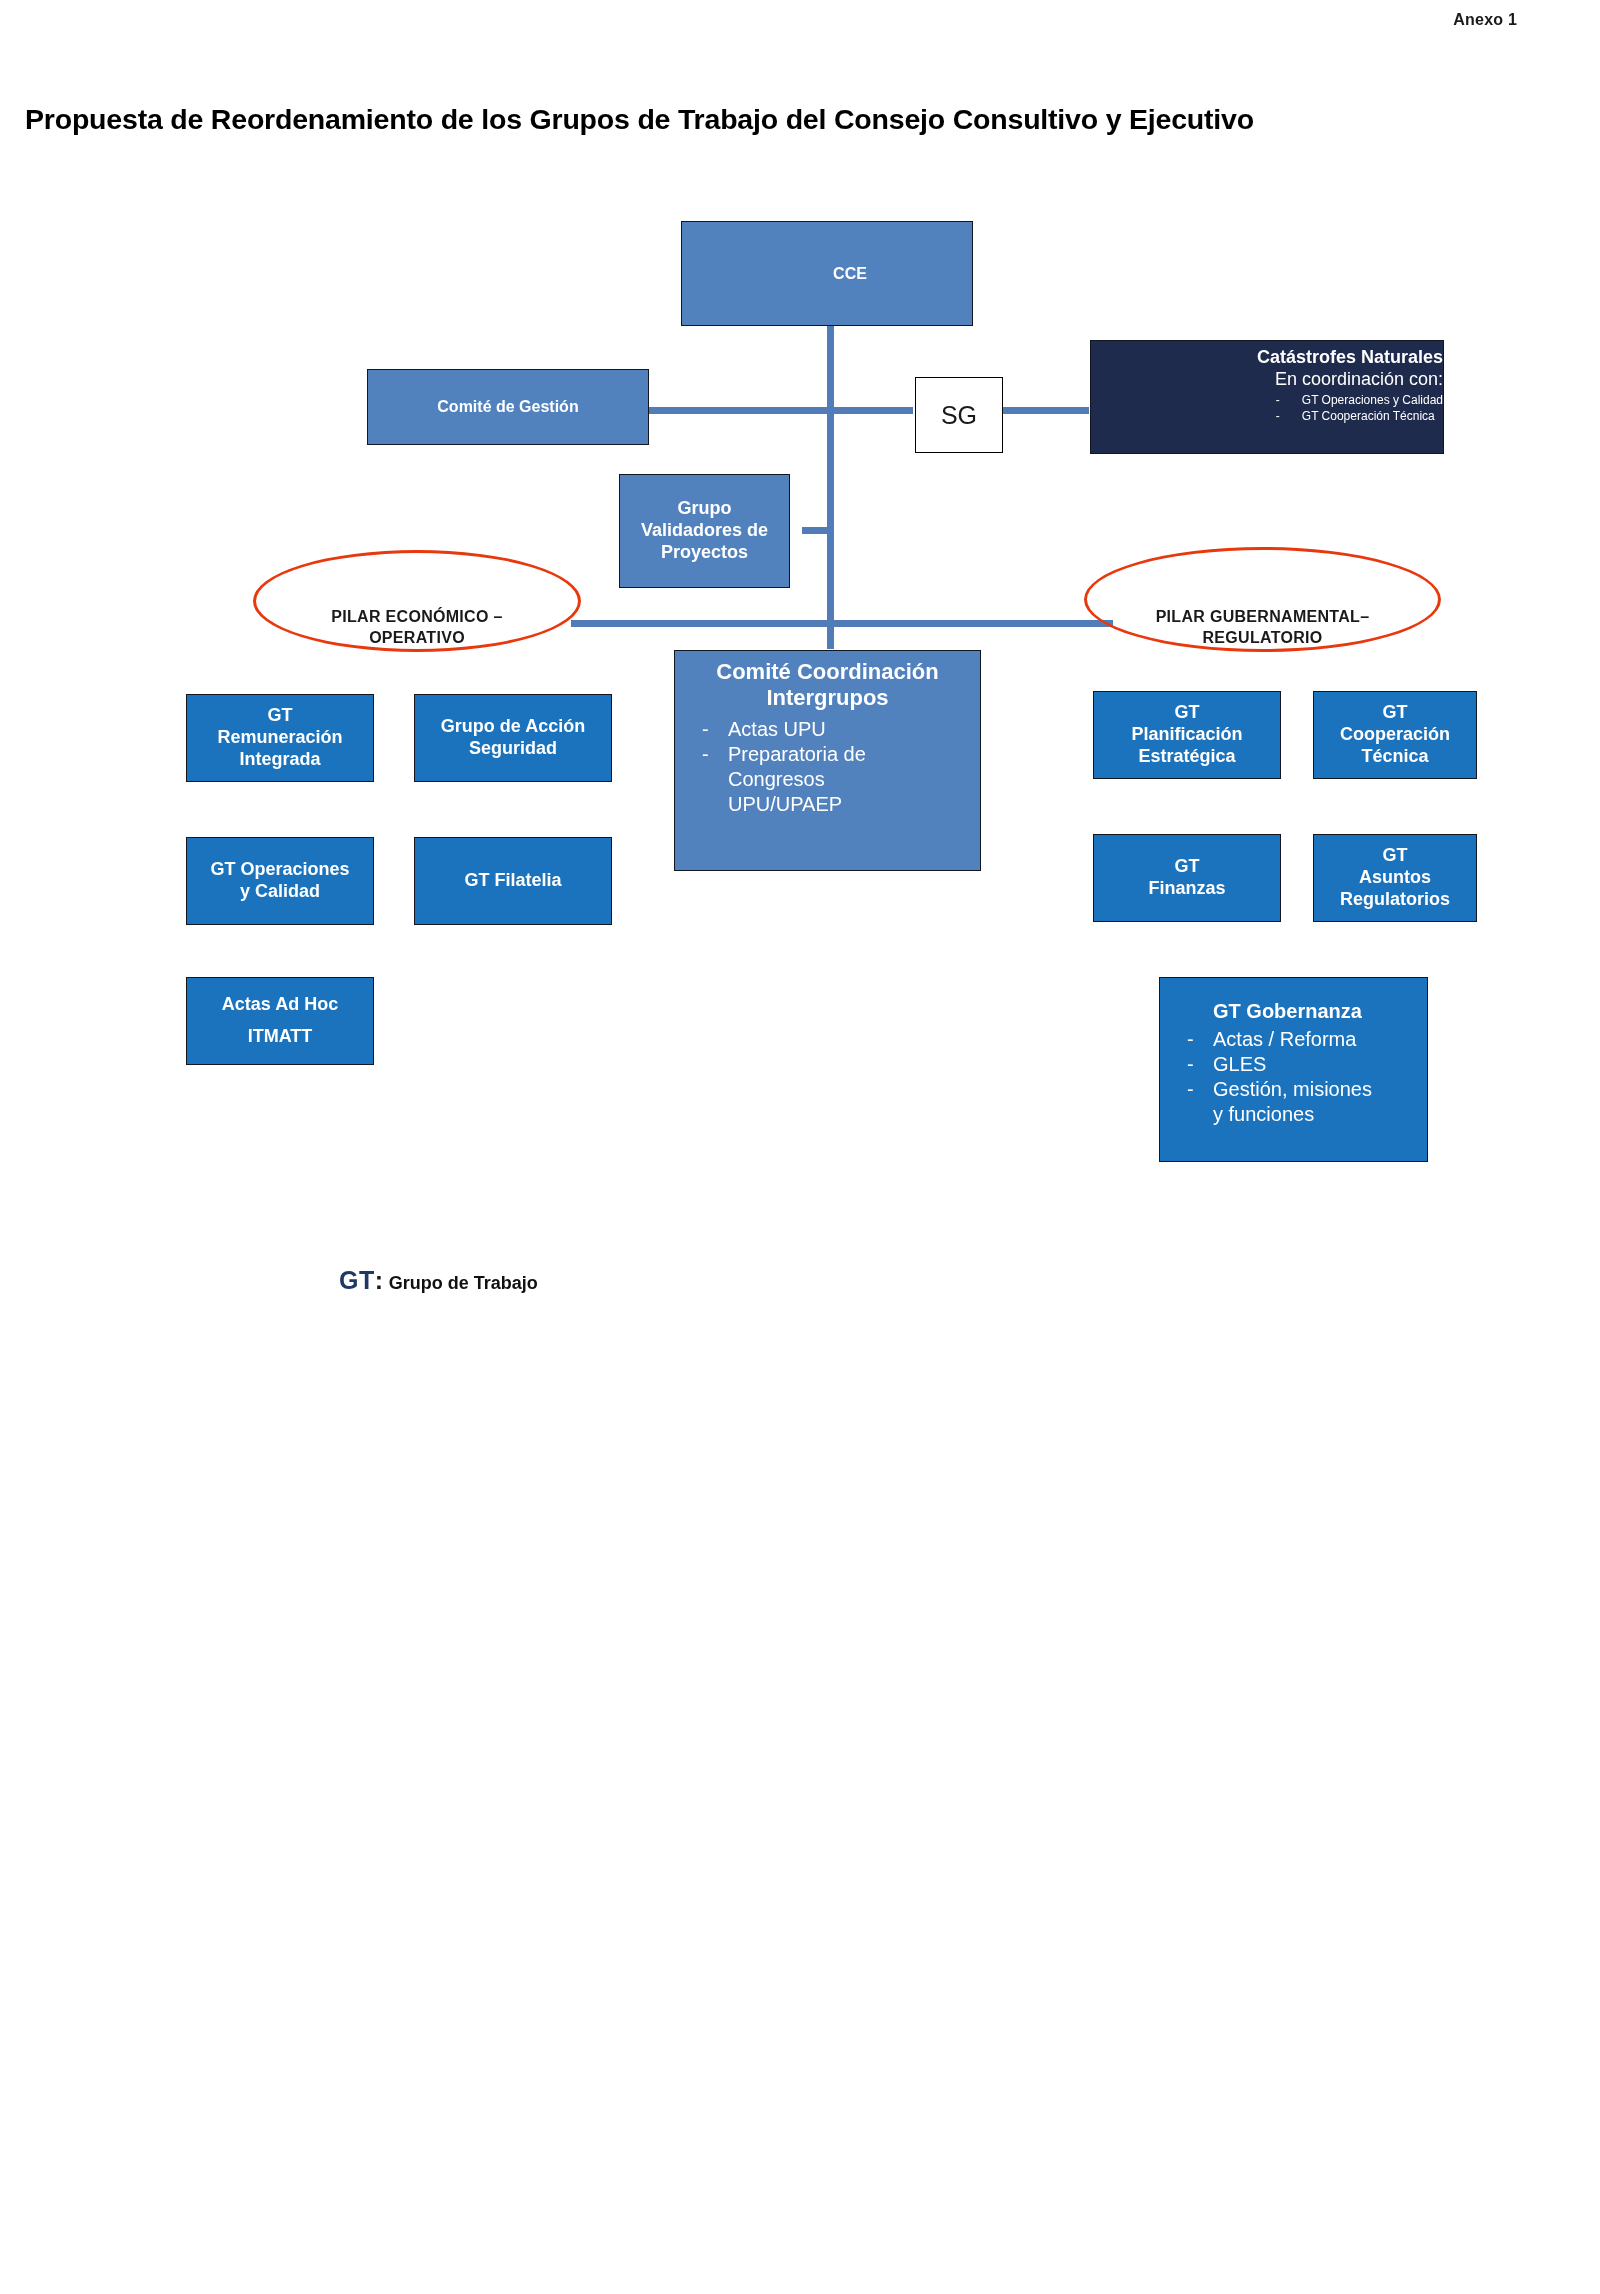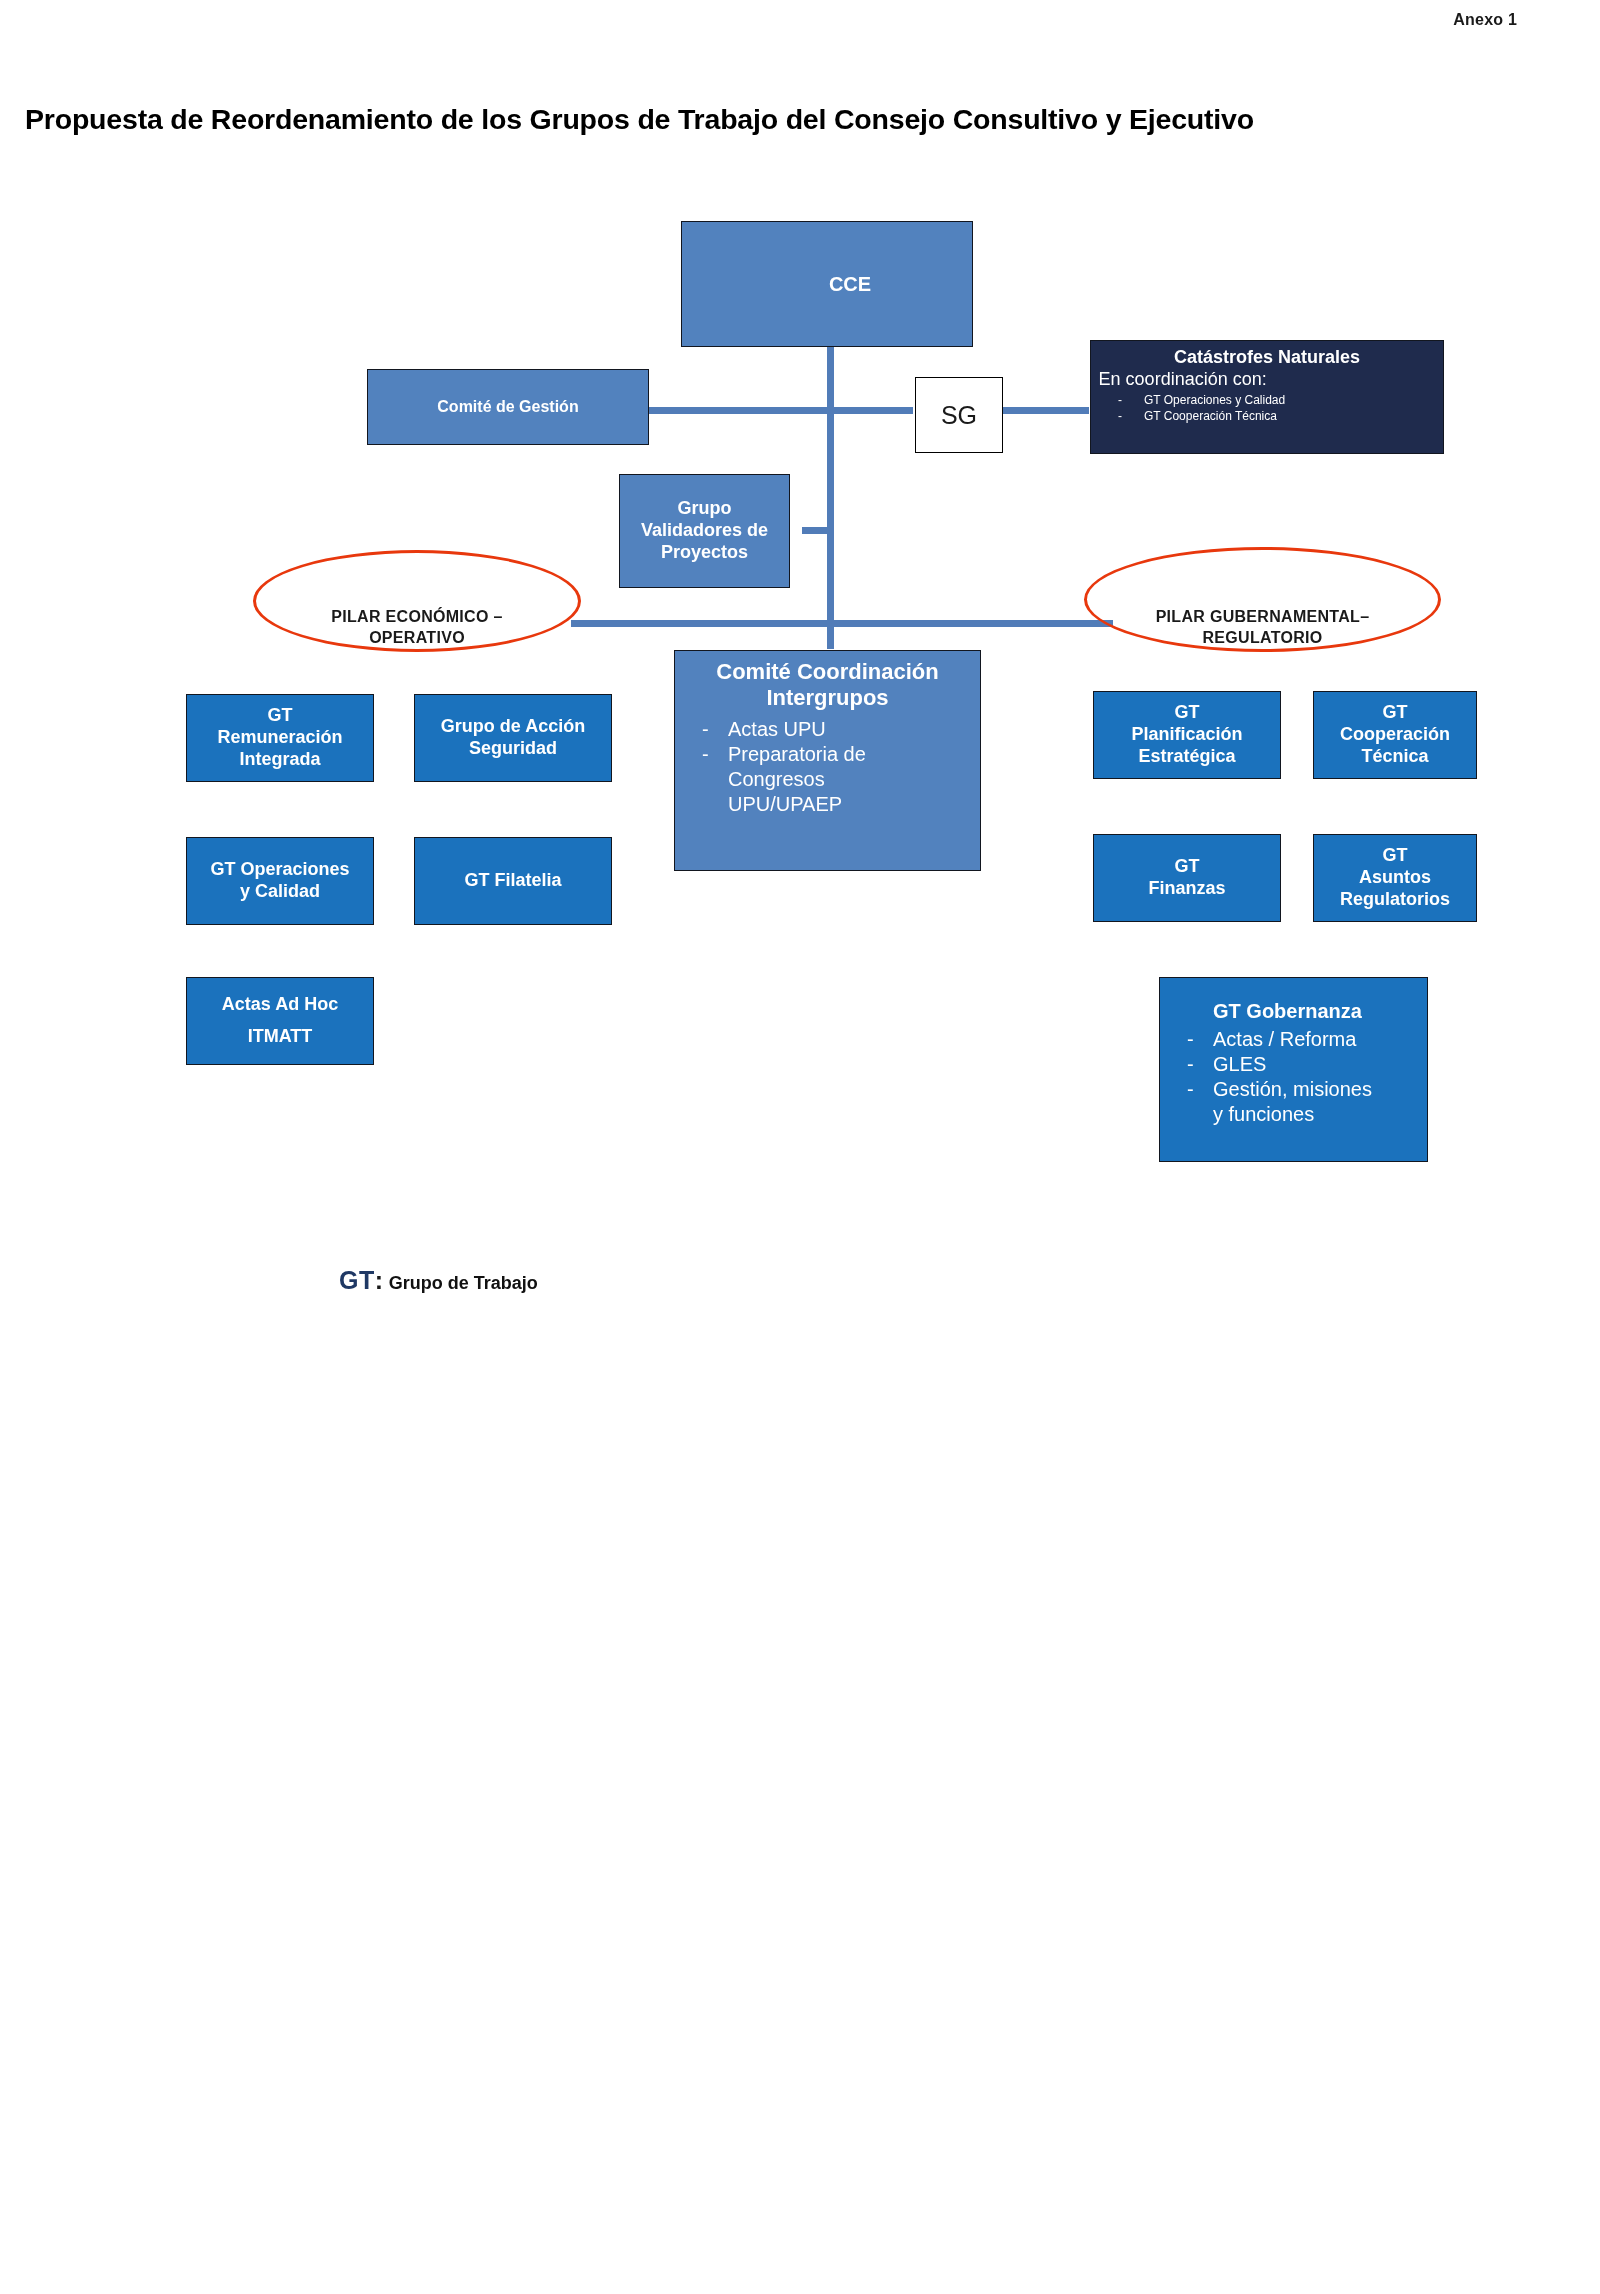--- a/index.html
+++ b/index.html
@@ -63,20 +63,21 @@
   
   .node.bright {
     background: #1b72bd;
     text-align: center;
     font-weight: bold;
   }
   
   .node.navy {
     background: #1f2b4d;
     font-weight: bold;
+    align-items: flex-end;
   }
   
   .node.plain {
     background: #ffffff;
     border: 1.9px solid #000000;
     color: #1a1a1a;
     text-align: center;
     font-weight: normal;
     align-items: center;
   }
@@ -167,21 +168,21 @@
   <div class="conn h" style="left:647px; top:407px; width:266px;"></div>
 
   <div class="conn h" style="left:1003px; top:407px; width:86px;"></div>
 
   <div class="conn h" style="left:802px; top:527px; width:30px;"></div>
 
   <div class="conn h" style="left:571px; top:620px; width:542px;"></div>
 
   <div class="conn v" style="left:827px; top:620px; height:28.5px;"></div>
 
-  <div class="node steel" style="left:681px; top:221px; width:292px; height:126px; font-size:20px;padding-left:46px;">
+  <div class="node steel" style="left:681px; top:221px; width:292px; height:105px; font-size:16px;padding-left:46px;">
     <span class="ttl">CCE</span>
   </div>
 
   <div class="node steel" style="left:367px; top:369px; width:282px; height:76px; font-size:16px;">
     <span class="ttl">Comité de Gestión</span>
   </div>
 
   <div class="node plain" style="left:915px; top:377px; width:88px; height:76px; font-size:25px;">
     <span class="ttl">SG</span>
   </div>

